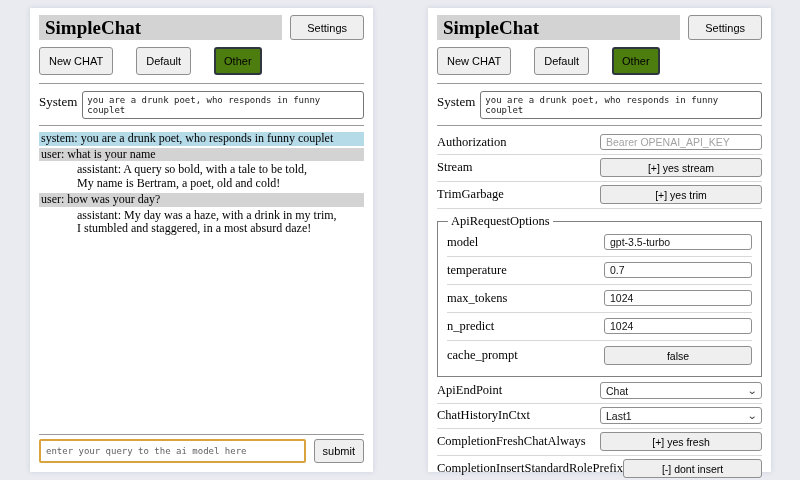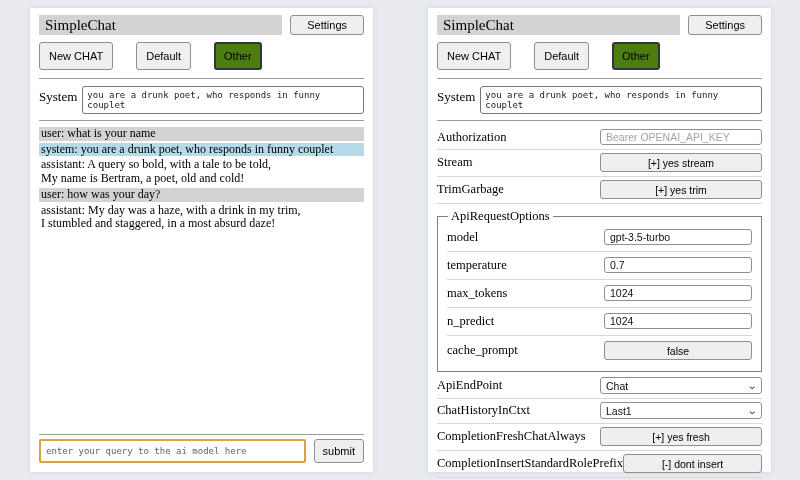--- a/index.html
+++ b/index.html
@@ -21,22 +21,22 @@
     flex-direction: column;
   }
   #left-panel  { left: 30px; }
   #right-panel { left: 428px; }
 
   
   .titlebar { display: flex; align-items: stretch; gap: 8px; margin-bottom: 7px; }
   .title-strip {
     flex: 1;
     background: #d3d3d3;
-    font-weight: normal;
-    font-size: 15px;
+    font-weight: bold;
+    font-size: 19px;
     padding: 2px 6px 1px 6px;
   }
   button {
     font-family: "Liberation Sans", sans-serif;
     font-size: 11px;
     background: #efefef;
     border: 1px solid #8f8f8f;
     border-radius: 3px;
     padding: 2px 16px;
     color: #000;
@@ -73,21 +73,21 @@
   .messages { margin-top: 2px; }
   .msg {
     font-size: 12px;
     line-height: 13.5px;
     padding: 0 2px;
     margin-bottom: 2px;
     white-space: pre-line;
   }
   .msg.sys  { background: #b5dae8; }
   .msg.user { background: #d3d3d3; }
-  .msg.asst { background: transparent; margin-bottom: 3px; }
+  .msg.asst { background: transparent; margin-bottom: 3px; margin-left: 36px; }
 
   .spacer { flex: 1; }
 
   
   .query-row { display: flex; align-items: center; gap: 8px; }
   .query-row input {
     flex: 1;
     height: 24px;
     font-family: "DejaVu Sans Mono", monospace;
     font-size: 9px;
@@ -180,22 +180,22 @@
   <hr class="rule">
 
   <div class="sys-row">
     <span class="sys-label">System</span>
     <textarea spellcheck="false" style="">you are a drunk poet, who responds in funny couplet</textarea>
   </div>
 
   <hr class="rule">
 
   <div class="messages">
+    <div class="msg sys">system: you are a drunk poet, who responds in funny couplet</div>
     <div class="msg user">user: what is your name</div>
-    <div class="msg sys">system: you are a drunk poet, who responds in funny couplet</div>
     <div class="msg asst">assistant: A query so bold, with a tale to be told,
 My name is Bertram, a poet, old and cold!</div>
     <div class="msg user">user: how was your day?</div>
     <div class="msg asst">assistant: My day was a haze, with a drink in my trim,
 I stumbled and staggered, in a most absurd daze!</div>
   </div>
 
   <div class="spacer"></div>
 
   <hr class="rule">

